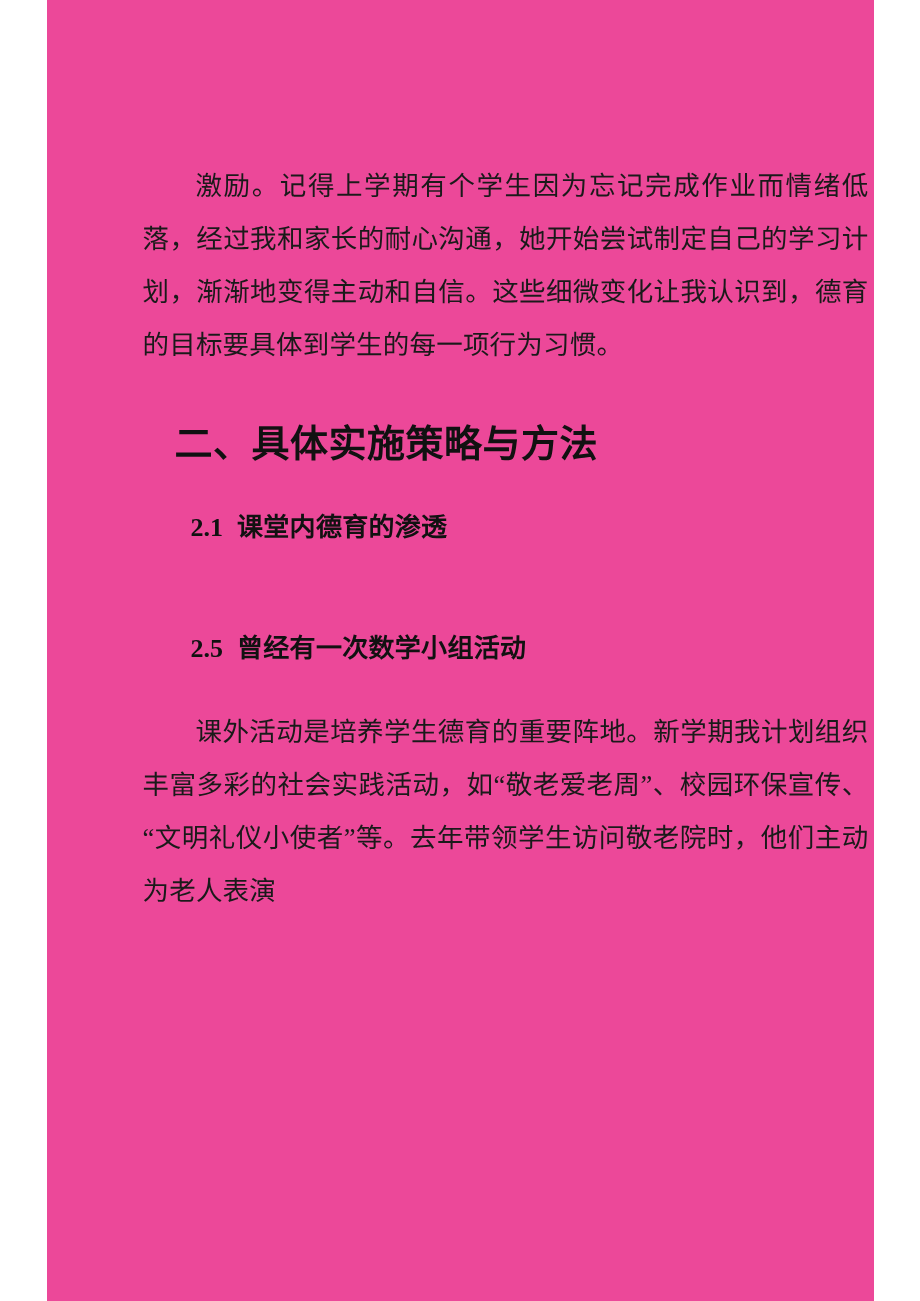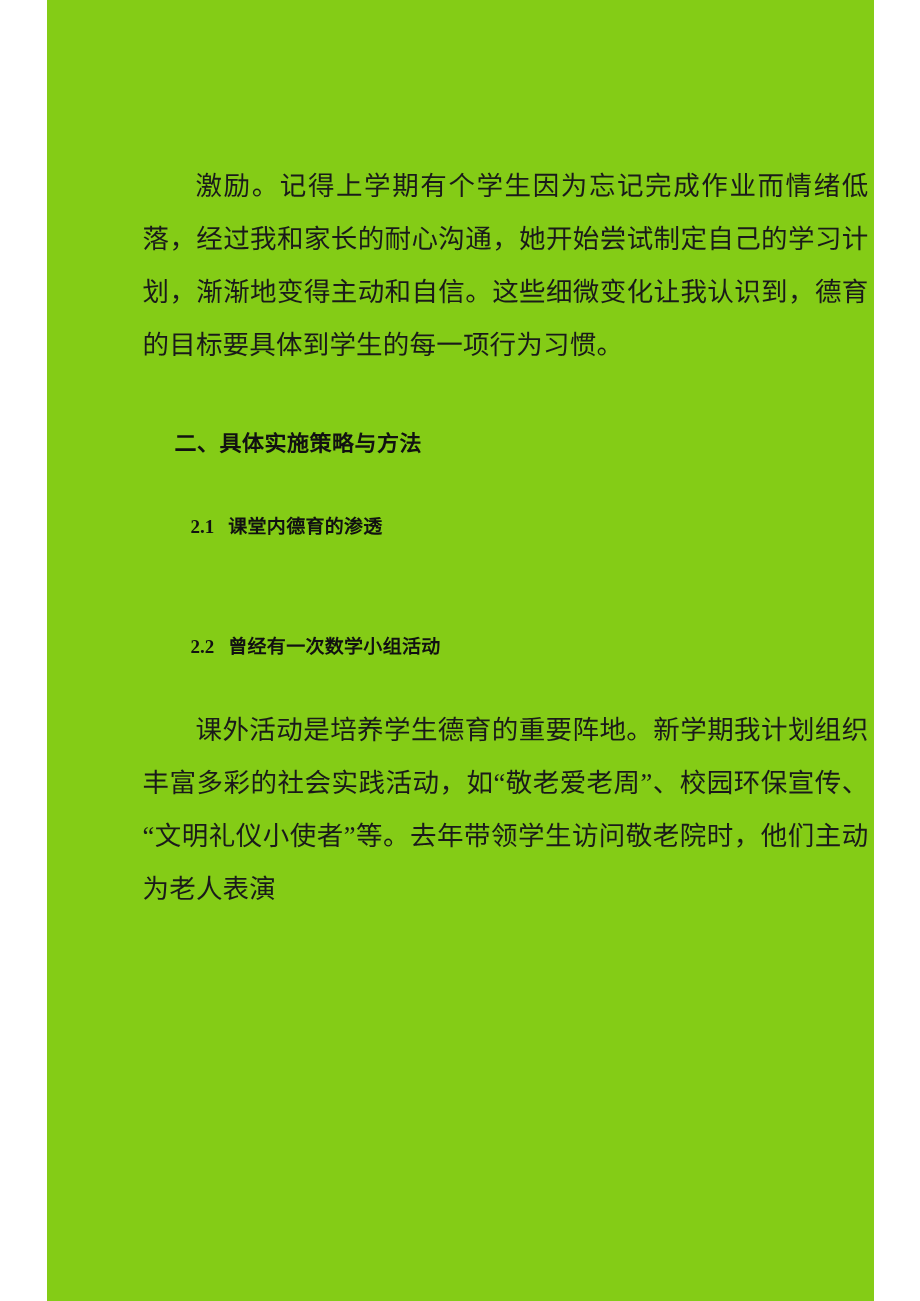--- a/index.html
+++ b/index.html
@@ -6,21 +6,21 @@
   html, body {
     margin: 0;
     padding: 0;
     background: #ffffff;
   }
 
   .page {
     position: relative;
     width: 827px;
     height: 1301px;
-    background: #84cc16;
+    background: #ec4899;
     margin: 0 auto;
     overflow: hidden;
     box-sizing: border-box;
   }
 
   .doc-body {
     position: absolute;
     left: 96px;
     top: 0;
     width: 726px;
@@ -39,32 +39,32 @@
     -webkit-font-smoothing: antialiased;
   }
 
   .para.indent {
     text-indent: 2em;
   }
 
   
   .h2 {
     font-family: "Liberation Sans", "DejaVu Sans", sans-serif;
-    font-size: 22px;
+    font-size: 38px;
     font-weight: bold;
     color: #111111;
     line-height: 44px;
     margin: 0;
     padding-left: 32px;
     letter-spacing: 0.5px;
   }
 
   .h3 {
     font-family: "Liberation Sans", "DejaVu Sans", sans-serif;
-    font-size: 19px;
+    font-size: 26px;
     font-weight: bold;
     color: #111111;
     line-height: 34px;
     margin: 0;
     padding-left: 48px;
     letter-spacing: 0.3px;
   }
 
   .h3 .num {
     font-family: "Liberation Serif", "DejaVu Serif", serif;
@@ -97,20 +97,20 @@
 
     <div class="sp-h2-h3"></div>
 
     <h3 class="h3"><span class="num">2.1</span><span>课堂内德育的渗透</span></h3>
 
     <div class="sp-h3-para"></div>
 
 
     <div class="sp-para-h3"></div>
 
-    <h3 class="h3"><span class="num">2.2</span><span>曾经有一次数学小组活动</span></h3>
+    <h3 class="h3"><span class="num">2.5</span><span>曾经有一次数学小组活动</span></h3>
 
     <div class="sp-h3-para"></div>
 
     <p class="para indent">课外活动是培养学生德育的重要阵地。新学期我计划组织丰富多彩的社会实践活动，如“敬老爱老周”、校园环保宣传、“文明礼仪小使者”等。去年带领学生访问敬老院时，他们主动为老人表演</p>
 
   </div>
 </div>
 
 </body></html>

